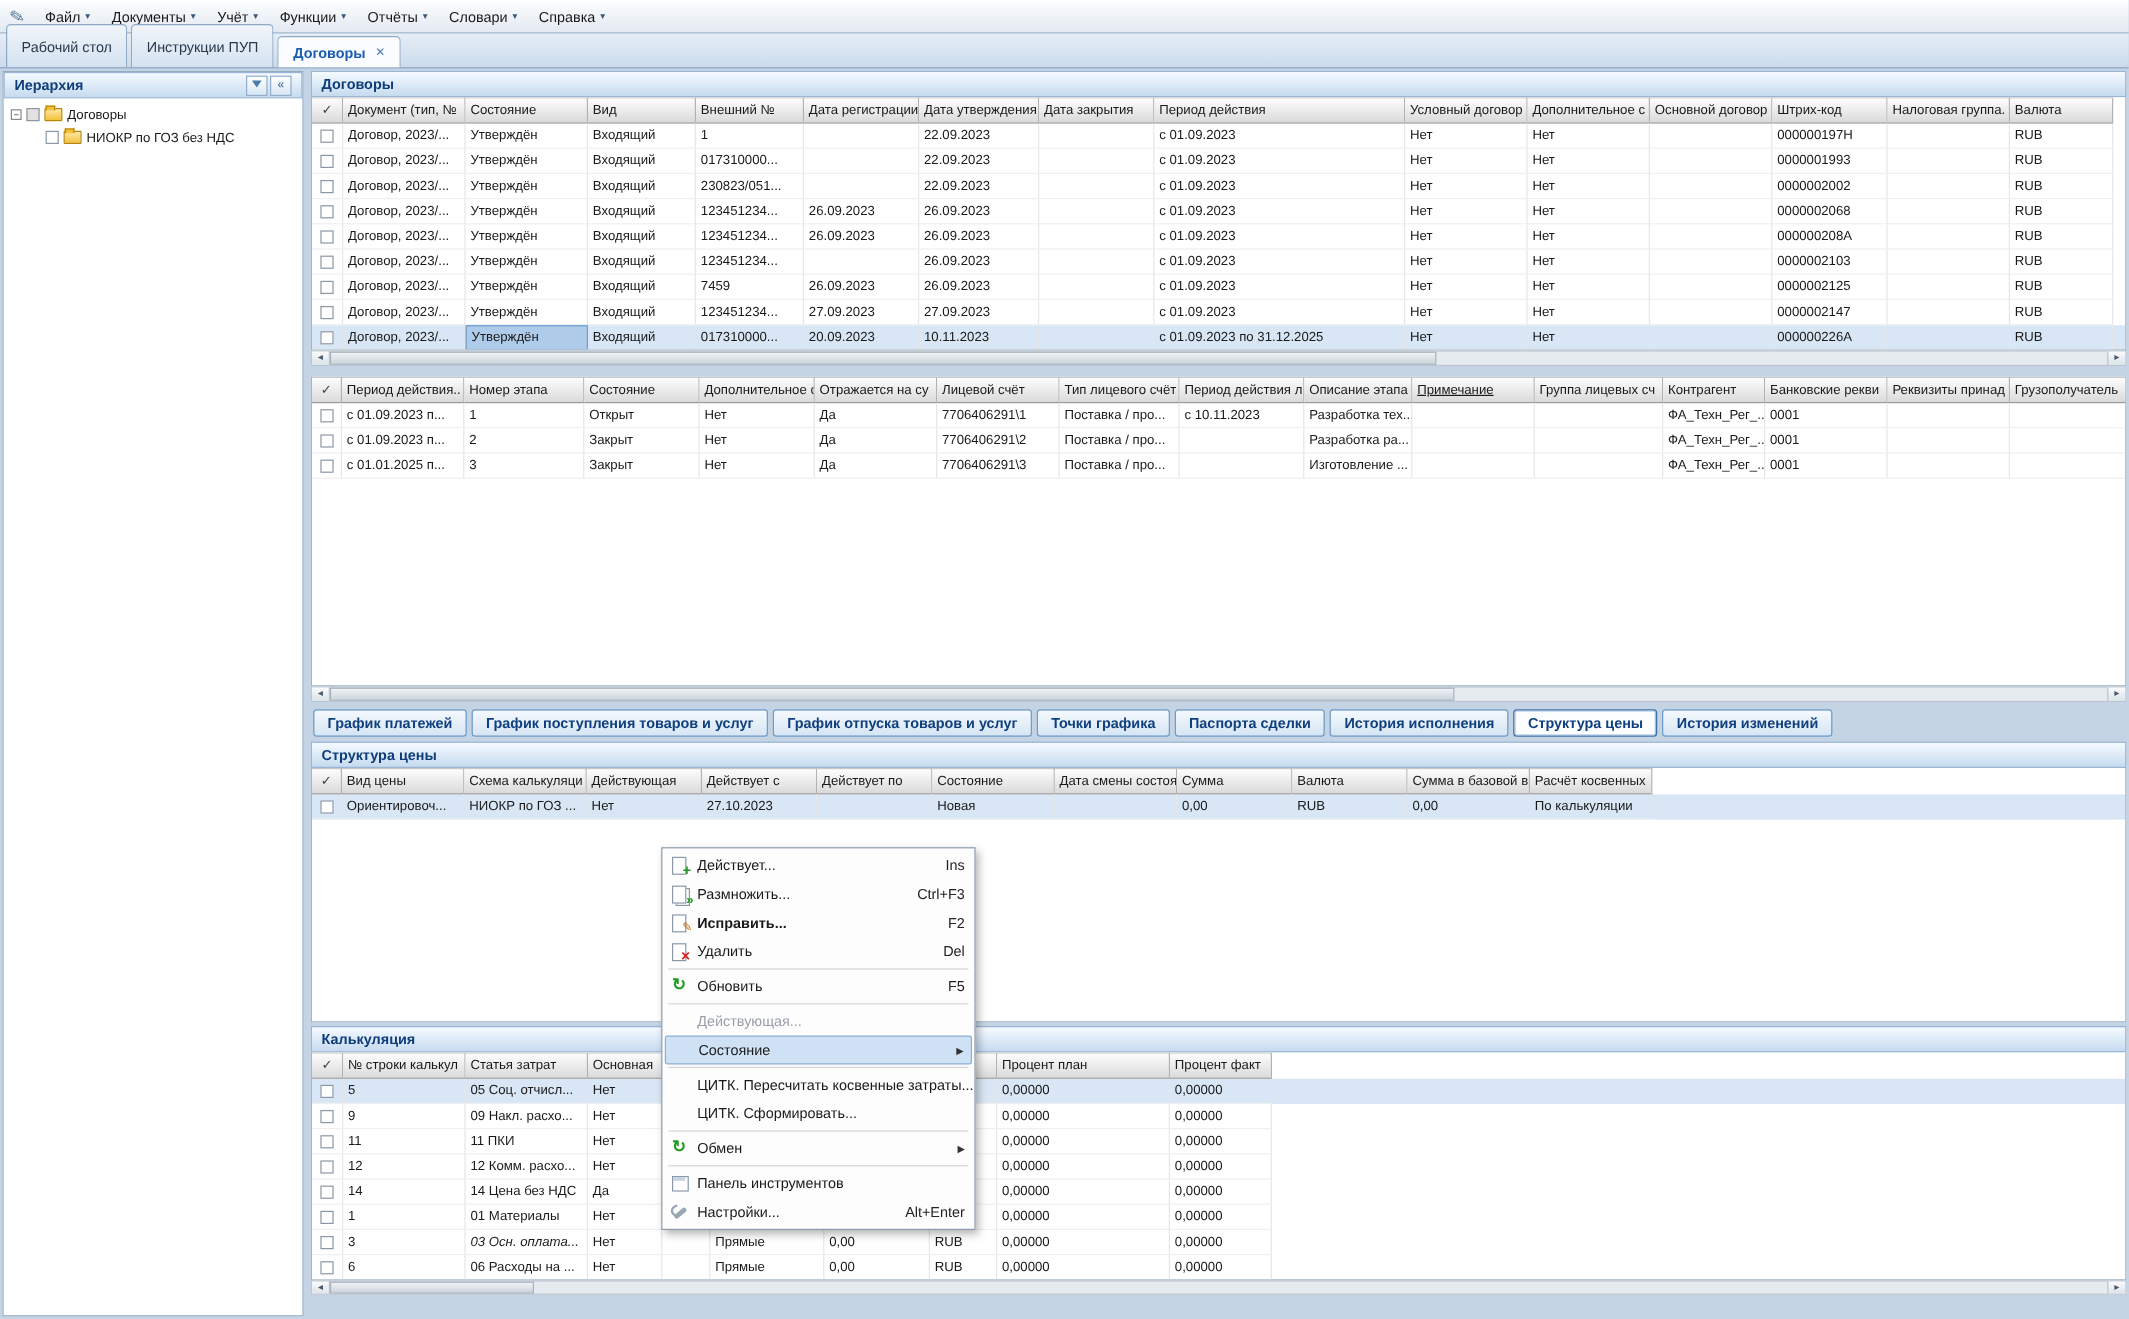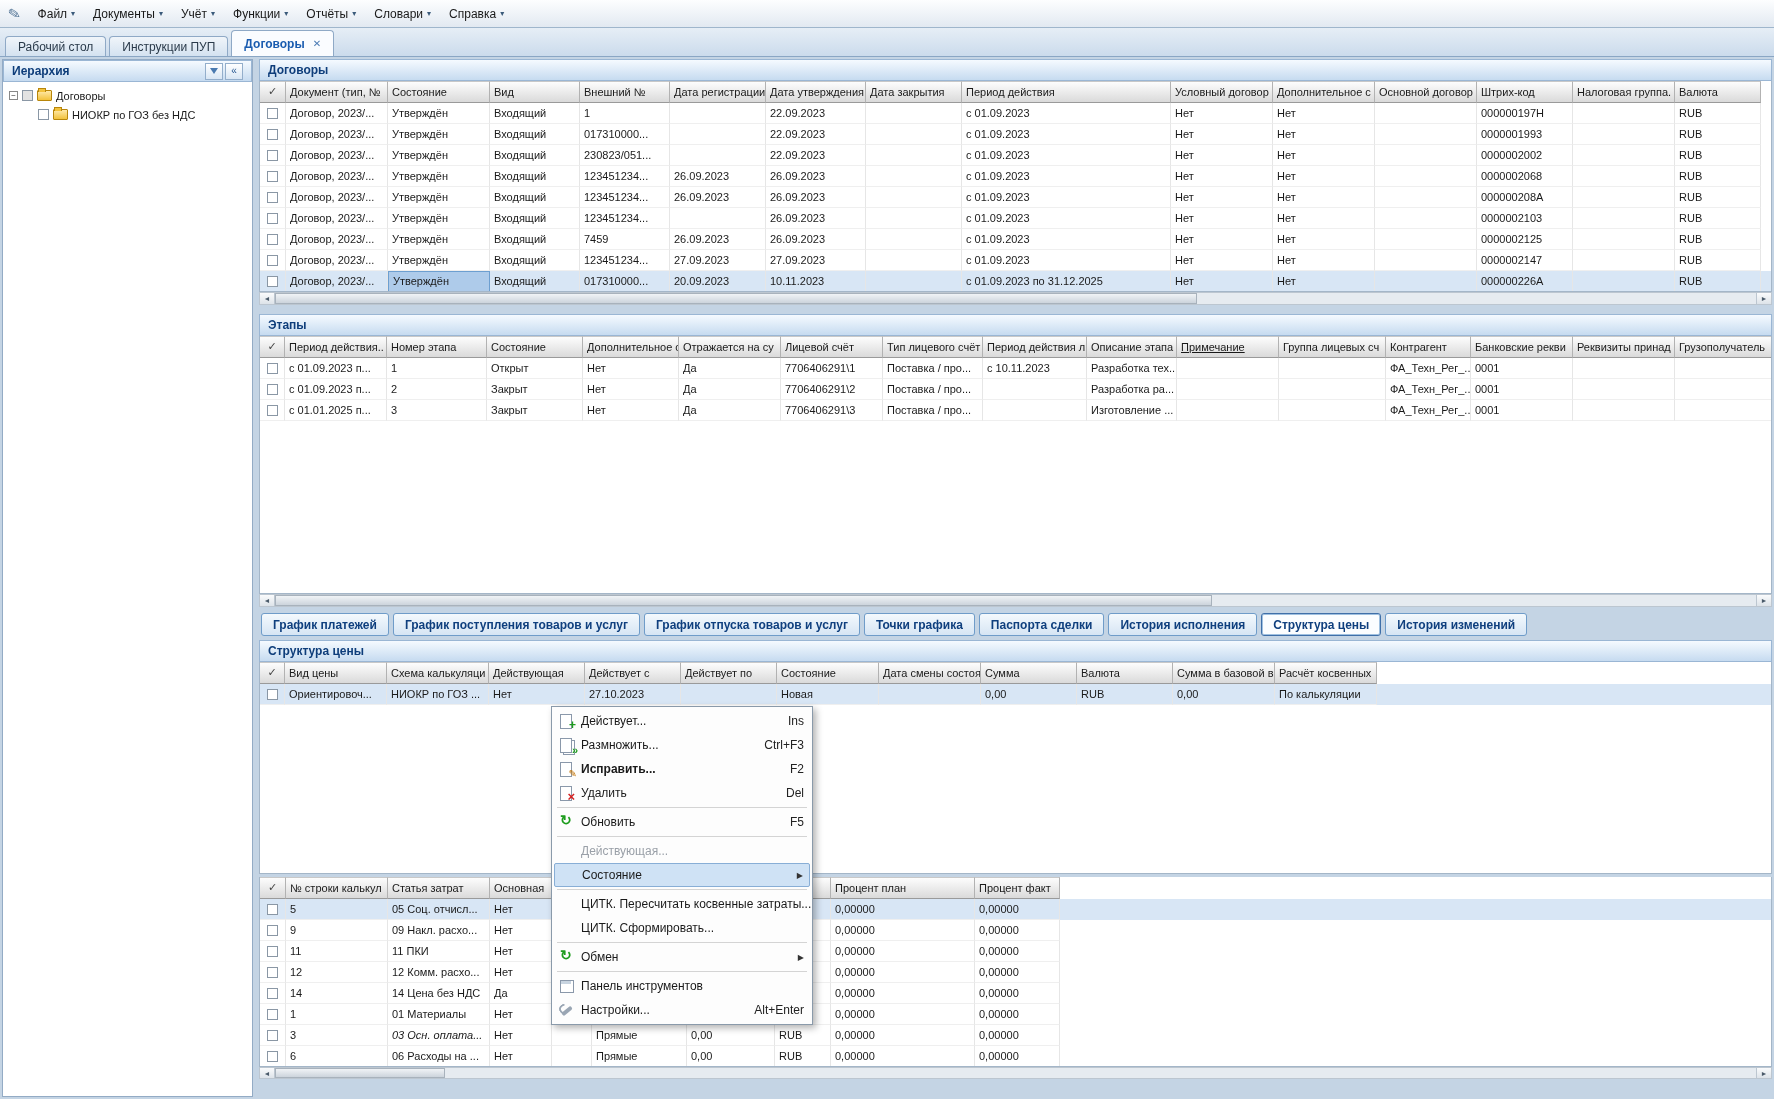--- a/index.html
+++ b/index.html
@@ -11,21 +11,21 @@
   .menubar { height:28px; background:linear-gradient(#fdfeff,#e2e9f1); border-bottom:1px solid #9fb6cc;
              display:flex; align-items:center; padding-left:6px; }
   .logo { font-size:15px; color:#5a7a9a; margin:0 8px 0 2px; transform:rotate(-10deg); display:inline-block; }
   .menu-items { display:flex; }
   .menu-item { display:flex; align-items:center; gap:4px; padding:5px 9px; cursor:default; }
   .menu-item .marrow { font-size:8px; color:#3a5a7a; }
 
   
   .tabbar { height:29px; background:linear-gradient(#e6eef6,#cbdbec); border-bottom:1px solid #8aa6c4;
             display:flex; align-items:flex-end; padding-left:5px; }
-  .tab { height:20px; display:flex; align-items:center; padding:0 12px; margin-right:3px;
+  .tab { height:36px; display:flex; align-items:center; padding:0 12px; margin-right:3px;
          background:linear-gradient(#f0f5fa,#d4e2f0); border:1px solid #8fa9c6; border-bottom:none;
          border-radius:4px 4px 0 0; color:#2a3a4a; white-space:nowrap; }
   .tab.active { background:#fafcff; color:#1a5cb0; font-weight:bold; height:26px; }
   .tab-close { color:#4a7ab4; font-size:10px; margin-left:8px; font-weight:normal; }
 
   
   .content { display:flex; padding:2px; gap:6px; height:1042px; }
   .sidebar { width:251px; background:#fff; border:1px solid #93abc5; display:flex; flex-direction:column; }
   .main { flex:1; display:flex; flex-direction:column; overflow:hidden; }
 
@@ -401,23 +401,20 @@
         </div>
       <div class="hscroll">
         <span class="hs-btn">◄</span>
         <span class="hs-thumb w61"></span>
         <span class="hs-track"></span>
         <span class="hs-btn right">►</span>
       </div>
 
       <div class="gap9"></div>
 
-      <div class="panel-header">
-        <span>Этапы</span>
-      </div>
       <div class="grid h-stages">
           <div class="grid-header">
             <div class="hcell ccol" style="width: 25px;">✓</div>
             <div class="hcell" style="width: 102px;">Период действия..</div>
             <div class="hcell" style="width: 100px;">Номер этапа</div>
             <div class="hcell" style="width: 96px;">Состояние</div>
             <div class="hcell" style="width: 96px;">Дополнительное с</div>
             <div class="hcell" style="width: 102px;">Отражается на су</div>
             <div class="hcell" style="width: 102px;">Лицевой счёт</div>
             <div class="hcell" style="width: 100px;">Тип лицевого счёт</div>
@@ -544,20 +541,23 @@
             <div class="cell" style="width: 102px;"></div>
             <div class="cell num" style="width: 96px;">0,00</div>
             <div class="cell" style="width: 96px;">RUB</div>
             <div class="cell num" style="width: 102px;">0,00</div>
             <div class="cell" style="width: 102px;">По калькуляции</div>
           </div>
         </div>
 
       <div class="gap3"></div>
 
+      <div class="panel-header">
+        <span>Калькуляция</span>
+      </div>
       <div class="grid h-calc">
           <div class="grid-header">
             <div class="hcell ccol" style="width: 26px;">✓</div>
             <div class="hcell" style="width: 102px;">№ строки калькул</div>
             <div class="hcell" style="width: 102px;">Статья затрат</div>
             <div class="hcell" style="width: 62px;">Основная</div>
             <div class="hcell" style="width: 40px;"></div>
             <div class="hcell" style="width: 95px;"></div>
             <div class="hcell" style="width: 88px;"></div>
             <div class="hcell" style="width: 56px;"></div>

